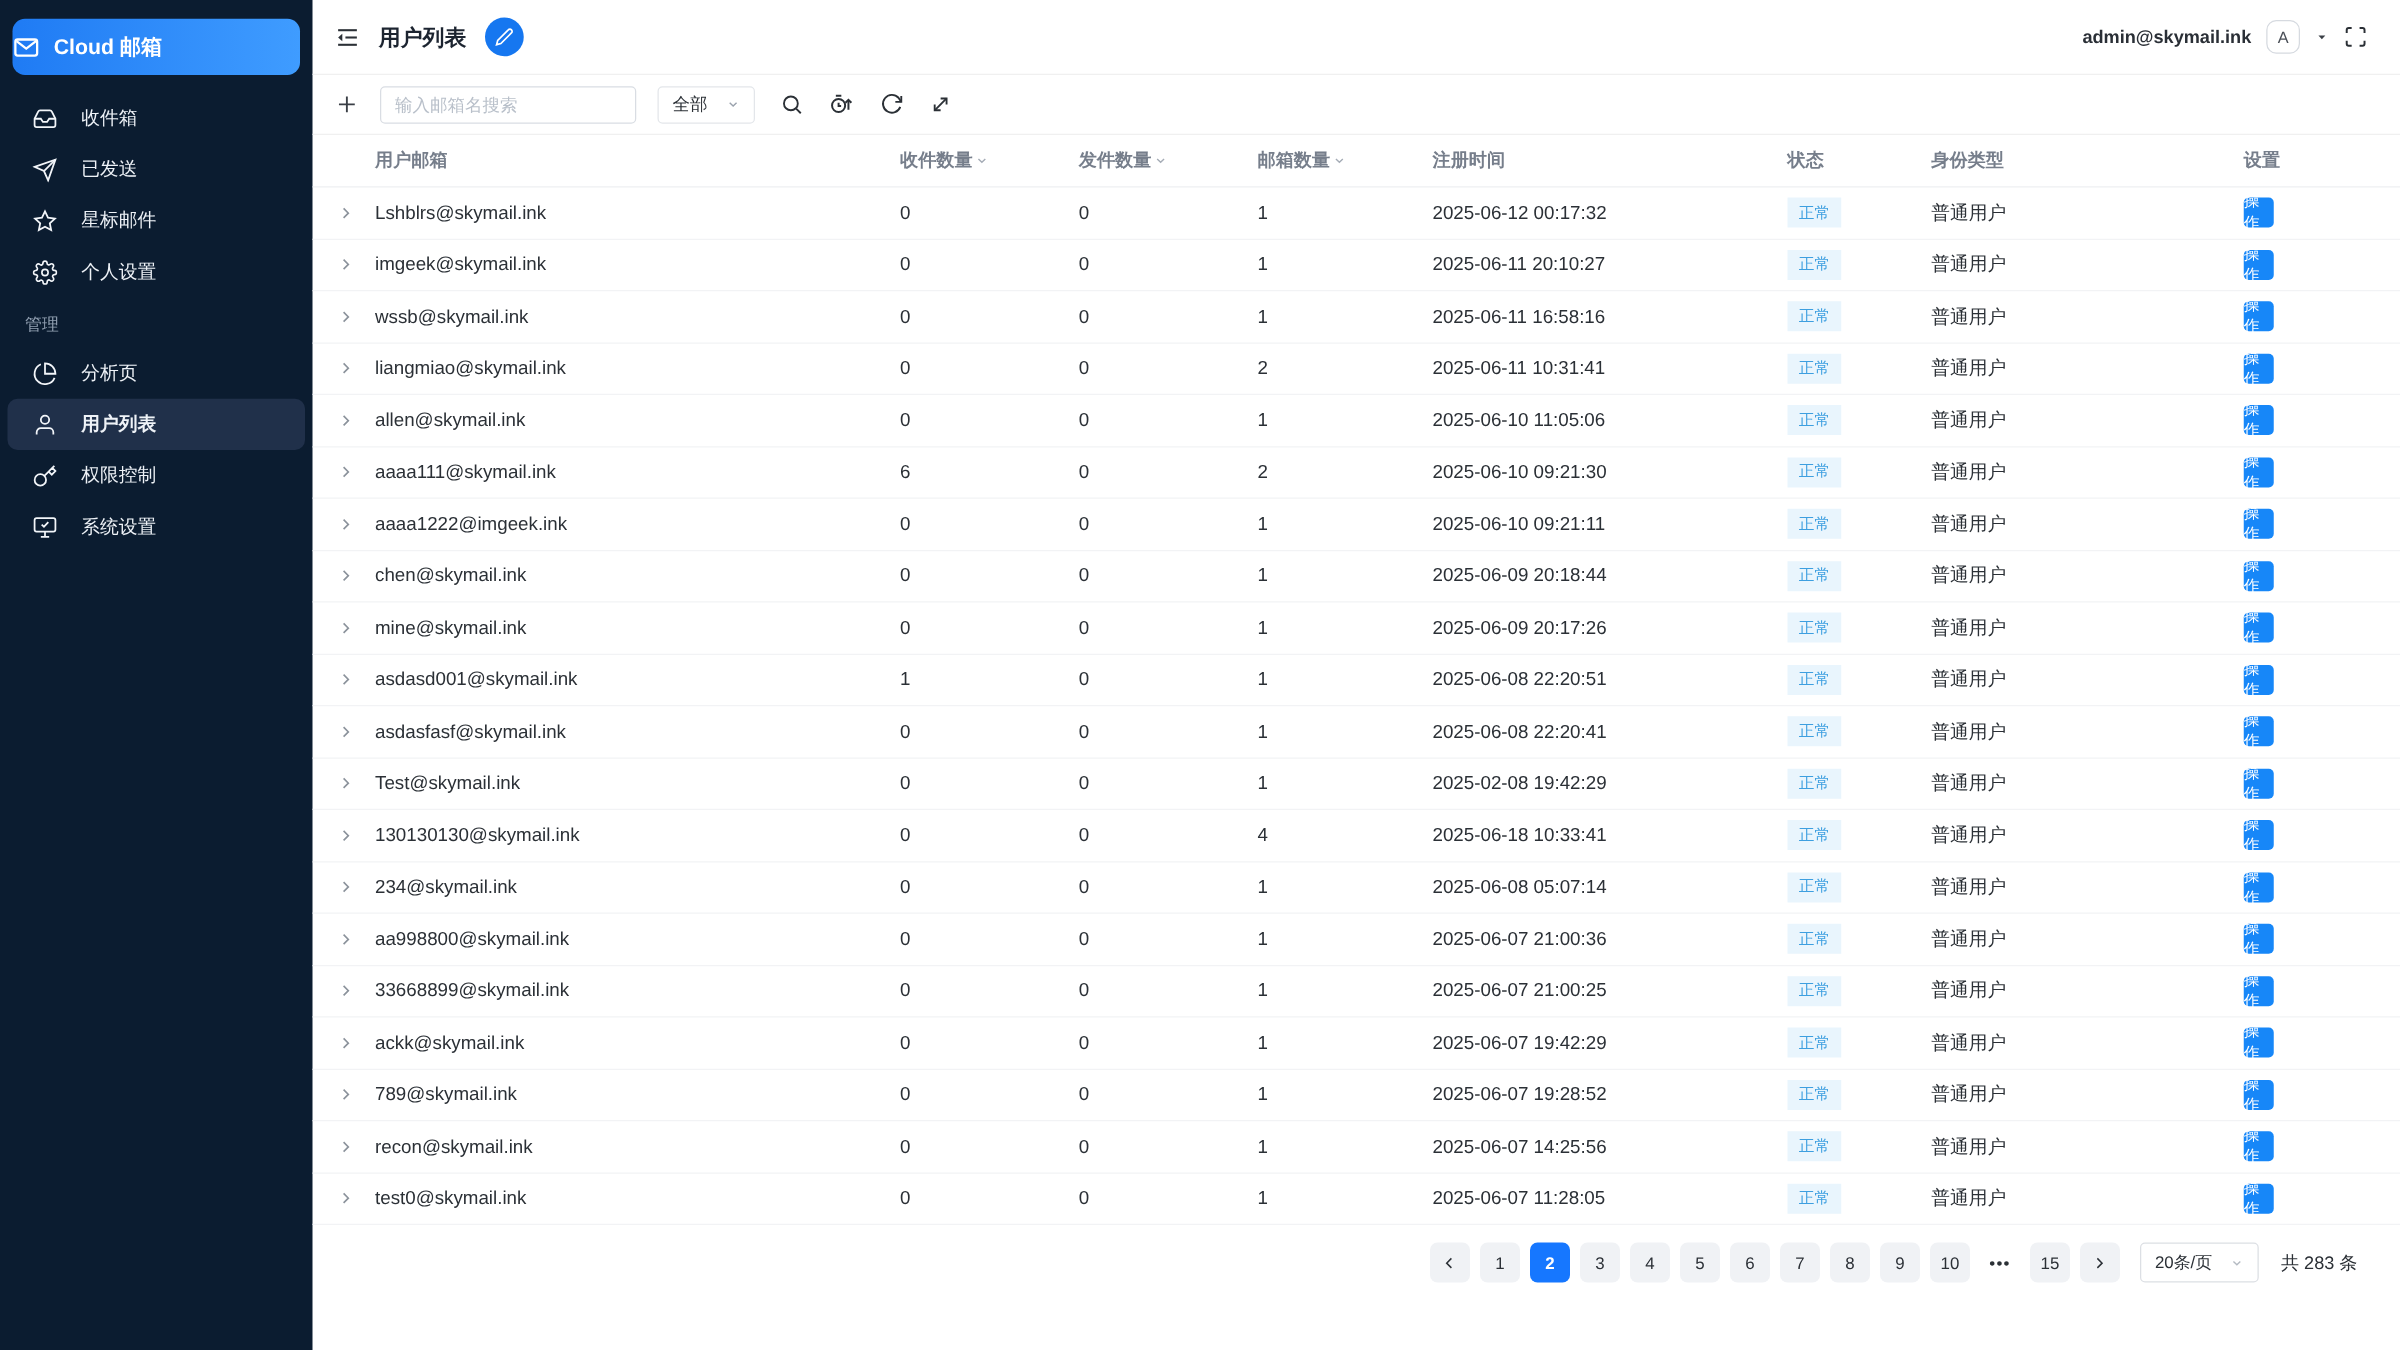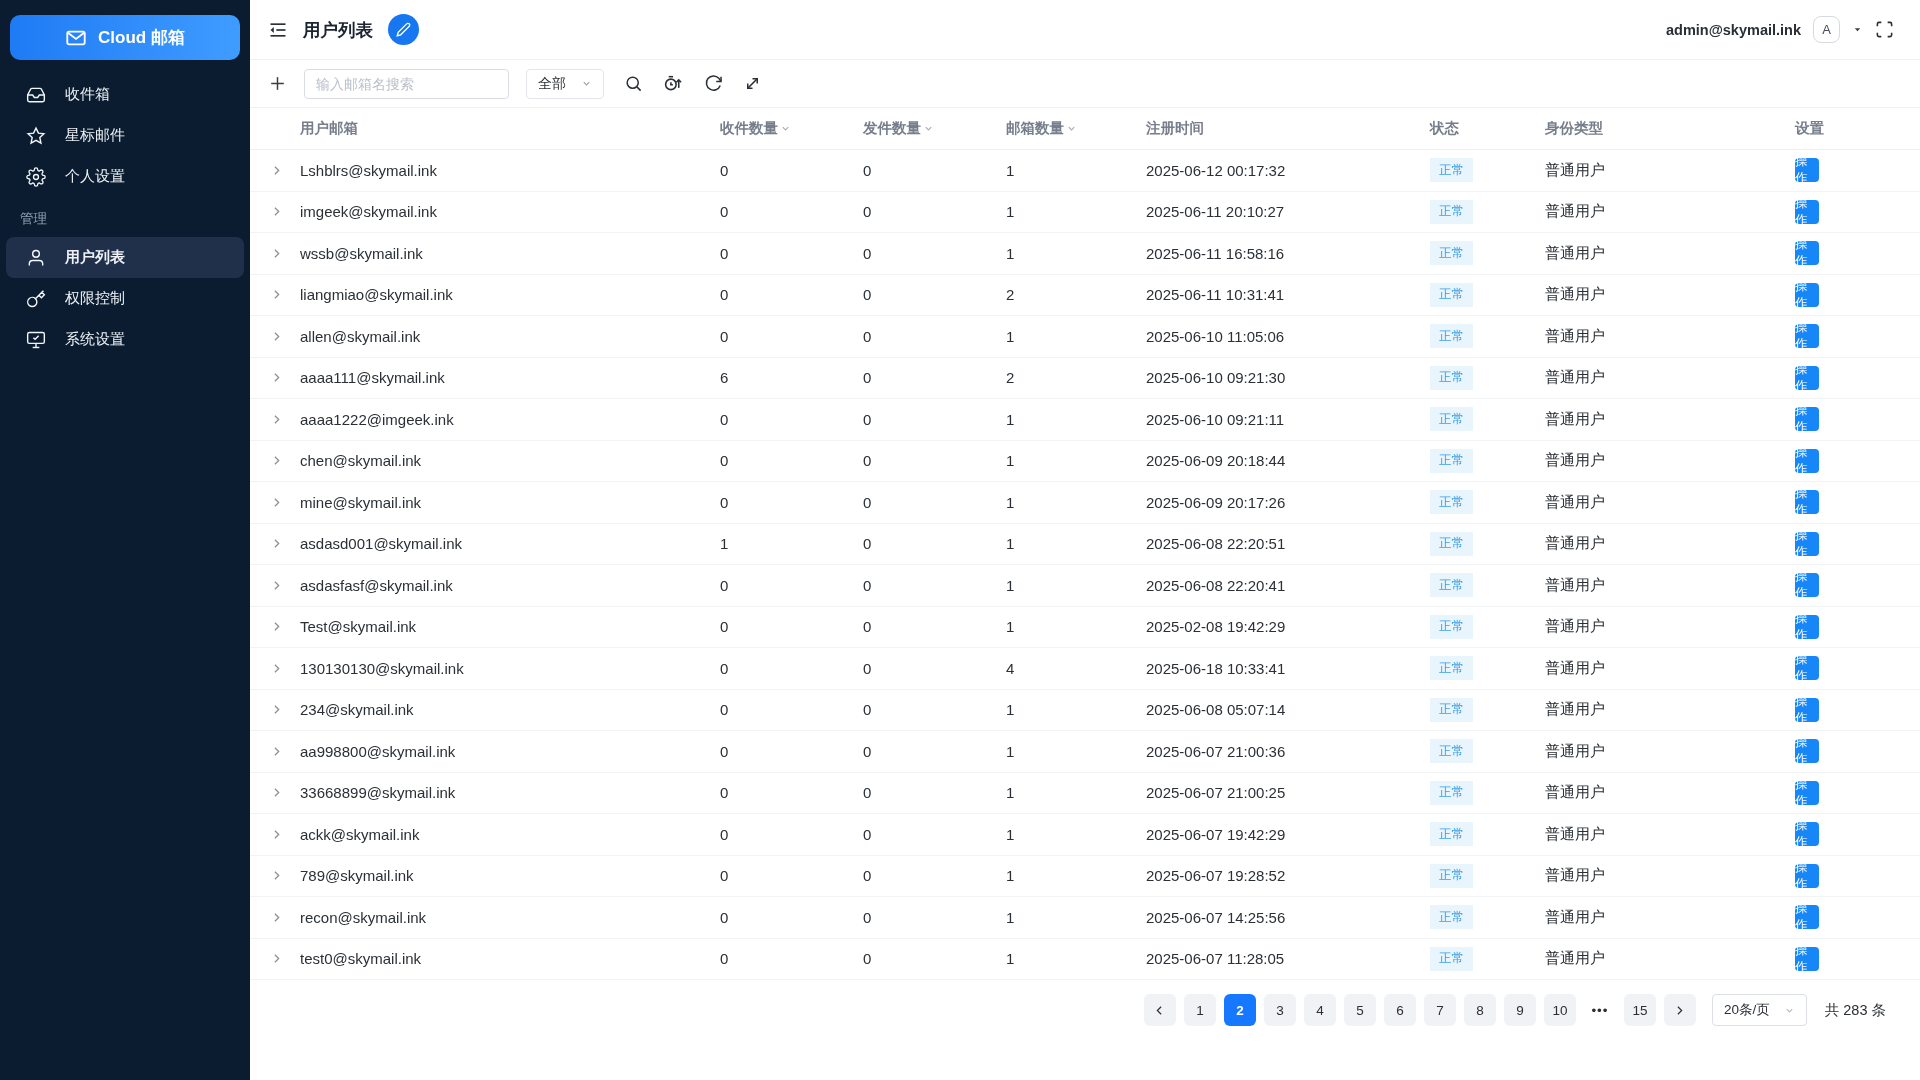--- a/index.html
+++ b/index.html
@@ -11,21 +11,21 @@
   svg { display:block; }
 
   
   .sidebar {
     width:250px; height:1080px; flex-shrink:0;
     background:#0b1c30; padding-top:15px;
   }
   .logo-btn {
     margin:0 10px; height:45px; border-radius:10px;
     background:linear-gradient(90deg,#1f7bf4,#3f9cff);
-    display:flex; align-items:center; justify-content:center; gap:11px;
+    display:flex; align-items:center; gap:11px;
     color:#fff; font-size:17px; font-weight:700; cursor:pointer;
   }
   .nav { margin-top:14px; padding:0 6px; }
   .nav-item {
     display:flex; align-items:center; gap:19px; height:41px;
     padding-left:20px; border-radius:8px; cursor:pointer;
     color:#eef2f7; font-size:15px;
   }
   .nav-item .nav-ic { color:#f2f5f9; }
   .nav-item.active { background:#20304a; font-weight:700; }
@@ -141,37 +141,55 @@
         <svg width="20" height="20" viewBox="0 0 24 24" fill="none" stroke="currentColor" stroke-width="1.7">
             <polyline points="22 12 16 12 14 15 10 15 8 12 2 12"></polyline>
             <path d="M5.45 5.11 2 12v6a2 2 0 0 0 2 2h16a2 2 0 0 0 2-2v-6l-3.45-6.89A2 2 0 0 0 16.76 4H7.24a2 2 0 0 0-1.79 1.11z"></path>
           </svg>
       </span>
       <span>收件箱</span>
     </div>
     <div class="nav-item">
       <span class="nav-ic">
         <svg width="20" height="20" viewBox="0 0 24 24" fill="none" stroke="currentColor" stroke-width="1.7">
+            <line x1="22" y1="2" x2="11" y2="13"></line>
+            <polygon points="22 2 15 22 11 13 2 9 22 2"></polygon>
+          </svg>
+      </span>
+      <span>已发送</span>
+    </div>
+    <div class="nav-item">
+      <span class="nav-ic">
+        <svg width="20" height="20" viewBox="0 0 24 24" fill="none" stroke="currentColor" stroke-width="1.7">
             <polygon points="12 2.5 14.9 8.6 21.5 9.4 16.6 13.9 17.9 20.5 12 17.2 6.1 20.5 7.4 13.9 2.5 9.4 9.1 8.6"></polygon>
           </svg>
       </span>
       <span>星标邮件</span>
     </div>
     <div class="nav-item">
       <span class="nav-ic">
         <svg width="20" height="20" viewBox="0 0 24 24" fill="none" stroke="currentColor" stroke-width="1.6">
             <circle cx="12" cy="12" r="3"></circle>
             <path d="M19.4 15a1.65 1.65 0 0 0 .33 1.82l.06.06a2 2 0 0 1 0 2.83 2 2 0 0 1-2.83 0l-.06-.06a1.65 1.65 0 0 0-1.82-.33 1.65 1.65 0 0 0-1 1.51V21a2 2 0 0 1-2 2 2 2 0 0 1-2-2v-.09A1.65 1.65 0 0 0 9 19.4a1.65 1.65 0 0 0-1.82.33l-.06.06a2 2 0 0 1-2.83 0 2 2 0 0 1 0-2.83l.06-.06a1.65 1.65 0 0 0 .33-1.82 1.65 1.65 0 0 0-1.51-1H3a2 2 0 0 1-2-2 2 2 0 0 1 2-2h.09A1.65 1.65 0 0 0 4.6 9a1.65 1.65 0 0 0-.33-1.82l-.06-.06a2 2 0 0 1 0-2.83 2 2 0 0 1 2.83 0l.06.06a1.65 1.65 0 0 0 1.82.33H9a1.65 1.65 0 0 0 1-1.51V3a2 2 0 0 1 2-2 2 2 0 0 1 2 2v.09a1.65 1.65 0 0 0 1 1.51 1.65 1.65 0 0 0 1.82-.33l.06-.06a2 2 0 0 1 2.83 0 2 2 0 0 1 0 2.83l-.06.06a1.65 1.65 0 0 0-.33 1.82V9a1.65 1.65 0 0 0 1.51 1H21a2 2 0 0 1 2 2 2 2 0 0 1-2 2h-.09a1.65 1.65 0 0 0-1.51 1z"></path>
           </svg>
       </span>
       <span>个人设置</span>
     </div>
 
     <div class="nav-section">管理</div>
 
+    <div class="nav-item">
+      <span class="nav-ic">
+        <svg width="20" height="20" viewBox="0 0 24 24" fill="none" stroke="currentColor" stroke-width="1.7">
+            <path d="M21.21 15.89A10 10 0 1 1 8 2.83"></path>
+            <path d="M22 12A10 10 0 0 0 12 2v10z"></path>
+          </svg>
+      </span>
+      <span>分析页</span>
+    </div>
     <div class="nav-item active">
       <span class="nav-ic">
         <svg width="20" height="20" viewBox="0 0 24 24" fill="none" stroke="currentColor" stroke-width="1.7">
             <path d="M20 21v-2a4 4 0 0 0-4-4H8a4 4 0 0 0-4 4v2"></path>
             <circle cx="12" cy="7" r="4"></circle>
           </svg>
       </span>
       <span>用户列表</span>
     </div>
     <div class="nav-item">

